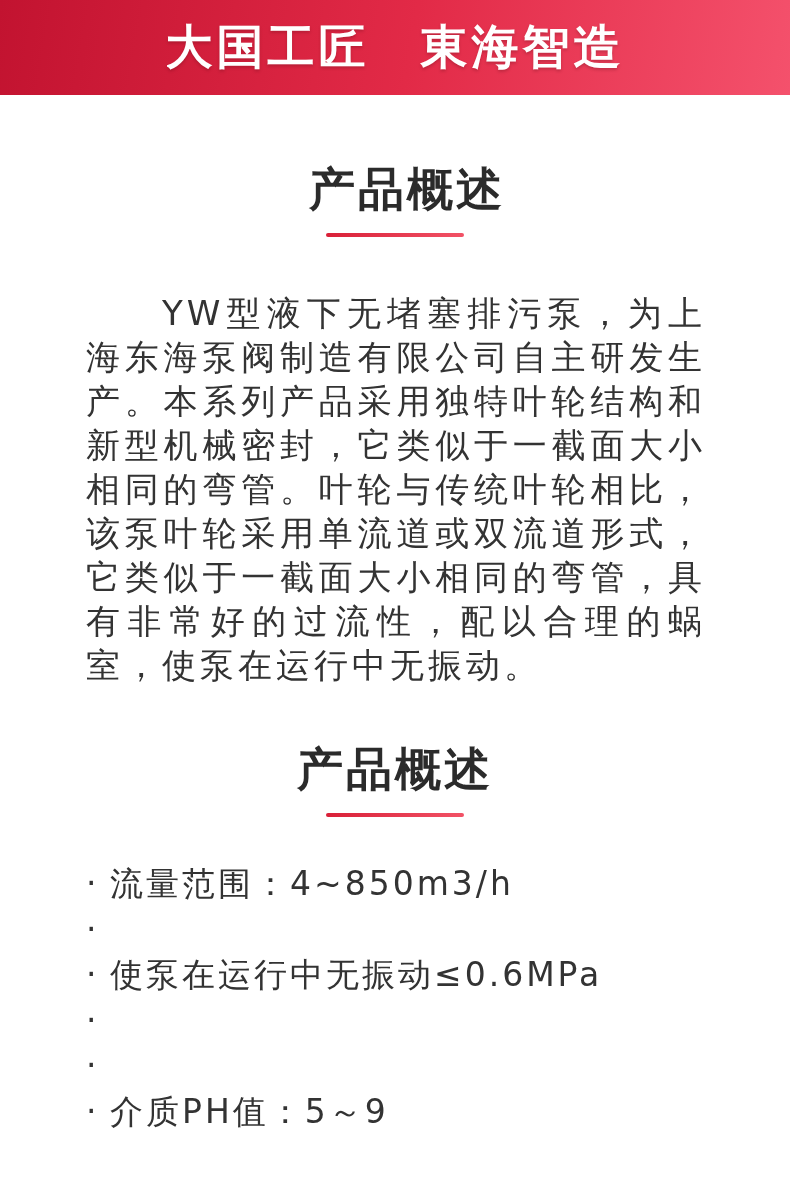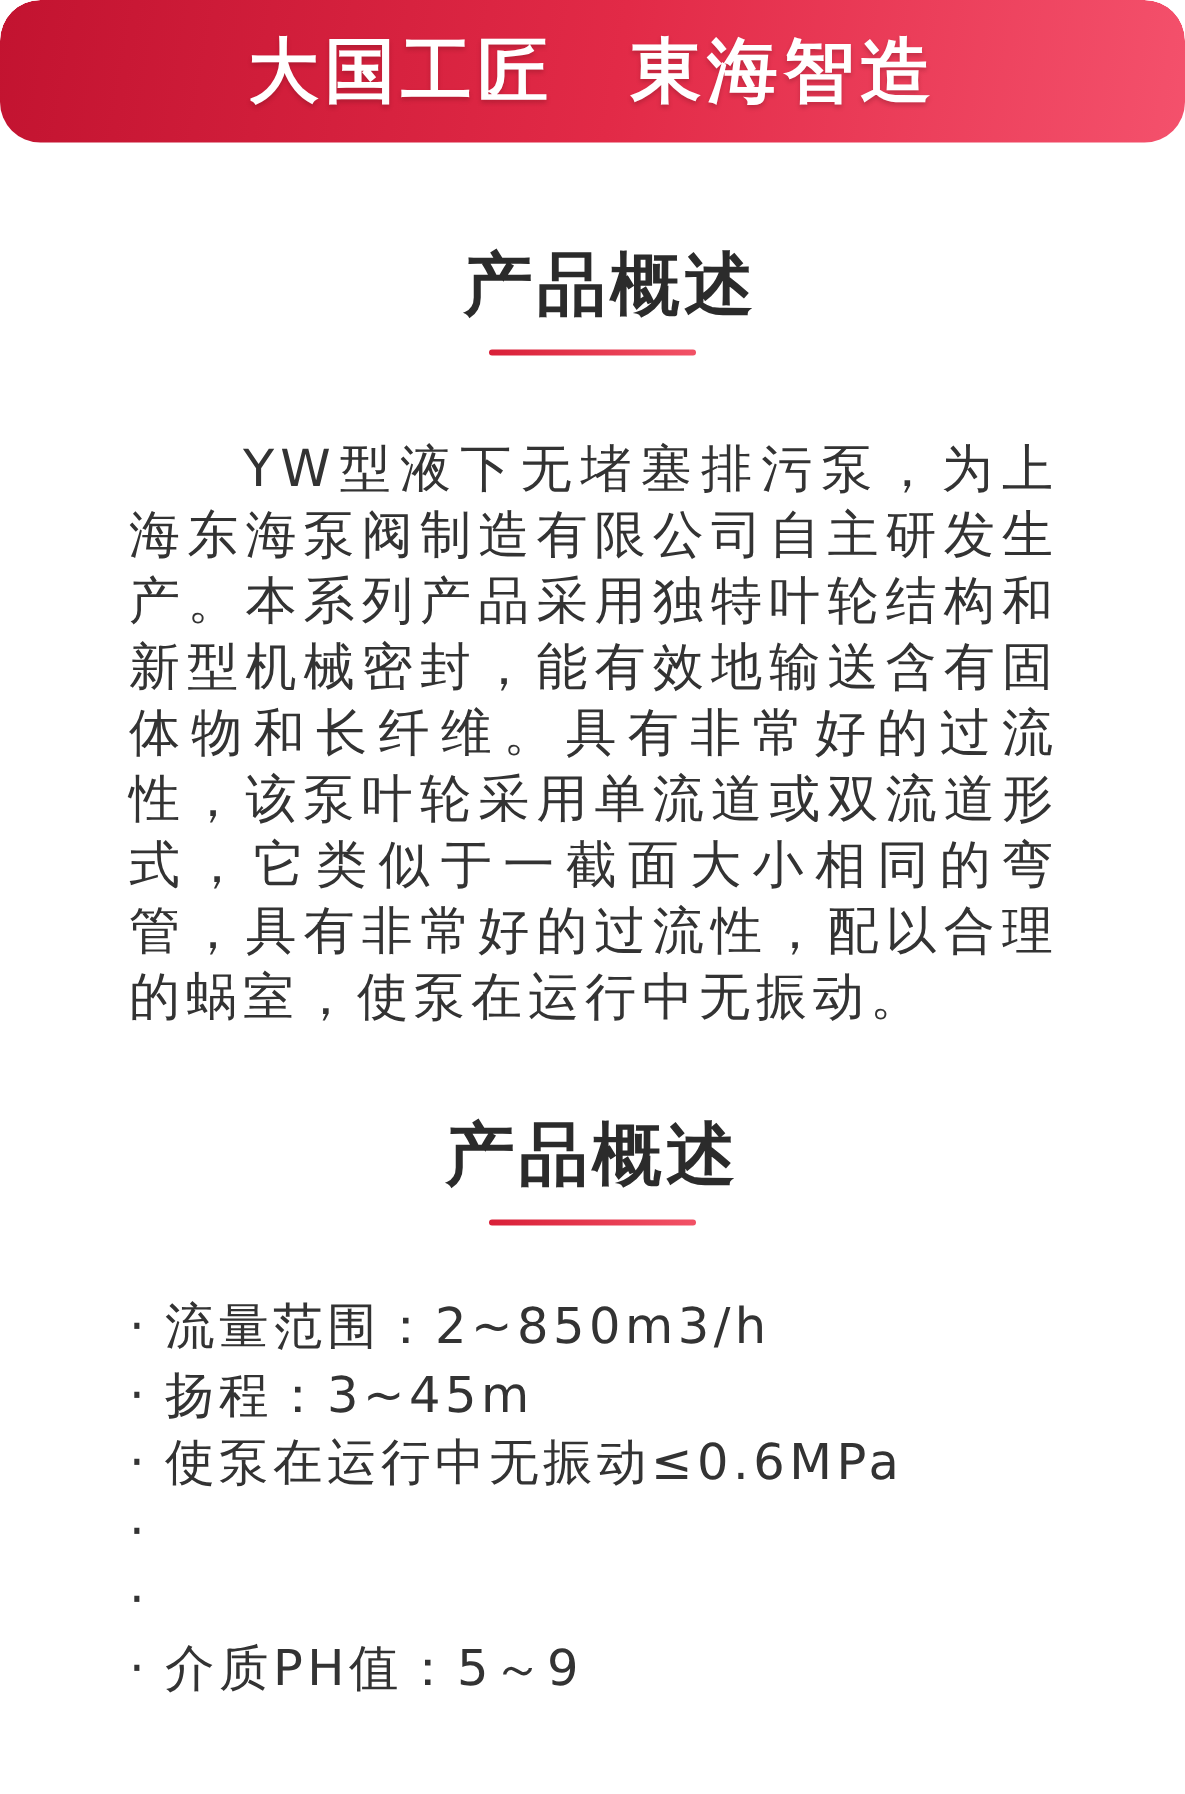--- a/index.html
+++ b/index.html
@@ -1,15 +1,15 @@
 <!DOCTYPE html>
 <html><head>
 <meta charset="utf-8">
 <style>
-  * { box-sizing: border-box; border-radius: 27px; }
+  * { box-sizing: border-box; }
   html, body { margin: 0; padding: 0; background: #ffffff; }
   .page {
     position: relative;
     width: 790px;
     height: 1196px;
     margin: 0 auto;
     background: #ffffff;
     overflow: hidden;
     font-family: "DejaVu Sans", "Liberation Sans", sans-serif;
   }
@@ -90,35 +90,34 @@
 
   <header class="banner">
     <h1 class="banner-title">大国工匠　東海智造</h1>
   </header>
 
   <main>
 
     <section class="section-overview">
       <h2 class="section-heading">产品概述</h2>
       <div class="heading-underline"></div>
-      <p class="overview-paragraph">YW型液下无堵塞排污泵，为上海东海泵阀制造有限公司自主研发生产。本系列产品采用独特叶轮结构和新型机械密封，能有效地输送含有固体物和长纤维。具有非常好的过流性，该泵叶轮采用单流道或双流道形式，它类似于一截面大小相同的弯管，具有非常好的过流性，配以合理的蜗室，使泵在运行中无振动。</p>
+      <p class="overview-paragraph">YW型液下无堵塞排污泵，为上海东海泵阀制造有限公司自主研发生产。本系列产品采用独特叶轮结构和新型机械密封，它类似于一截面大小相同的弯管。叶轮与传统叶轮相比，该泵叶轮采用单流道或双流道形式，它类似于一截面大小相同的弯管，具有非常好的过流性，配以合理的蜗室，使泵在运行中无振动。</p>
     </section>
 
     <section class="section-conditions">
       <h2 class="section-heading">产品概述</h2>
       <div class="heading-underline"></div>
 
       <ul class="conditions-list">
         <li class="condition-item">
           <span class="bullet">·</span>
-          <span class="item-text">流量范围：2~850m3/h</span>
+          <span class="item-text">流量范围：4~850m3/h</span>
         </li>
         <li class="condition-item">
           <span class="bullet">·</span>
-          <span class="item-text">扬程：3~45m</span>
         </li>
         <li class="condition-item">
           <span class="bullet">·</span>
           <span class="item-text">使泵在运行中无振动≤0.6MPa</span>
         </li>
         <li class="condition-item">
           <span class="bullet">·</span>
         </li>
         <li class="condition-item">
           <span class="bullet">·</span>

